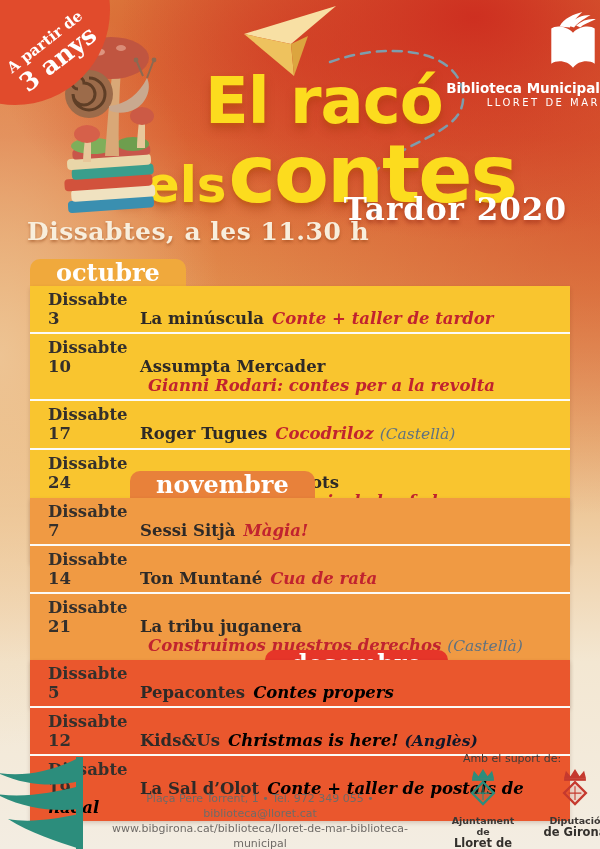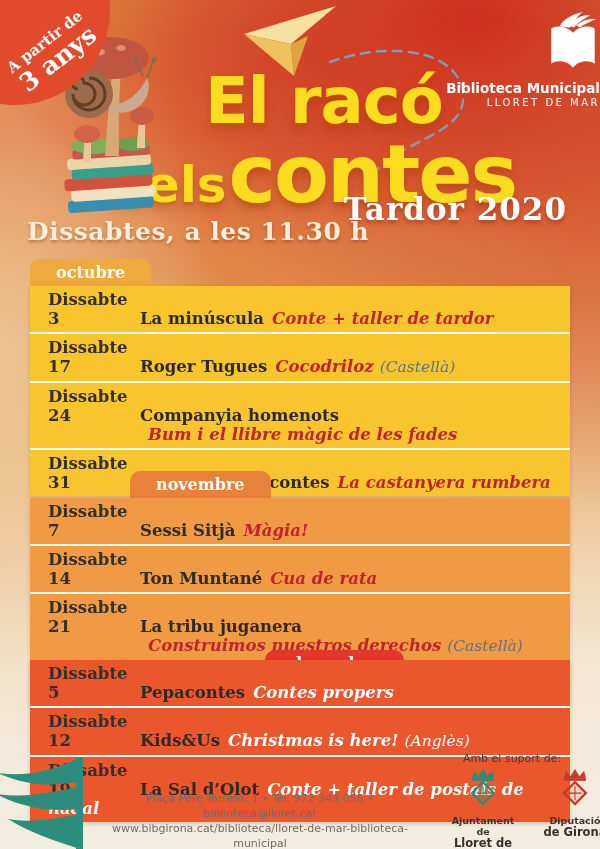--- a/index.html
+++ b/index.html
@@ -33,36 +33,36 @@
   .t1{left:157px;top:64px;font-size:64px;letter-spacing:-1px;margin-left:48px;}
   .t2{left:110px;top:128px;}
   .t2 .small{font-size:50px;}
   .t2 .big{font-size:80px;margin-left:2px;letter-spacing:-2px;}
   .season{position:absolute;right:33px;top:191px;font-size:31px;font-weight:700;color:#fff;letter-spacing:1px;
     text-shadow:0 3px 4px rgba(130,25,10,.45);z-index:2;}
   .when{position:absolute;left:27px;top:217px;font-size:25px;font-weight:700;color:#f8eedc;letter-spacing:.5px;
     text-shadow:0 2px 3px rgba(140,60,15,.5);z-index:2;}
   
   .tab{position:absolute;height:27px;line-height:27px;padding:0 26px;border-radius:10px 10px 0 0;color:#fff;
-    font-weight:700;font-size:16px;z-index:2;}
+    font-weight:700;font-size:24px;z-index:2;}
   .tab-oct{left:30px;top:259px;background:#f0a93c;}
   .tab-nov{left:130px;top:471px;background:#e8813a;}
   .tab-dec{left:265px;top:634px;background:#e63529;margin-top:16px;}
   .block{position:absolute;left:30px;width:540px;z-index:2;box-shadow:0 2px 4px rgba(90,30,0,.18);}
   .block-oct{top:286px;background:#f9c52f;}
   .block-nov{top:498px;background:#f09a43;}
   .block-dec{top:660px;background:#ea572d;}
   .row{padding:4px 4px 4px 18px;font-size:16.5px;line-height:19px;}
   .row + .row{border-top:2px solid #fcfbf7;}
   .date{display:inline-block;width:92px;font-weight:700;color:#35302c;}
   .performer{font-weight:700;color:#2e2a27;}
   .show{font-weight:700;font-style:italic;color:#c1232f;margin-left:8px;}
-  .block-dec .show{color:#ffffff;}
+  .block-dec .show{color:#000000;}
   .note{font-style:italic;color:#5f7280;font-size:15.5px;margin-left:6px;text-align:center;}
-  .block-dec .note{color:#ffffff;}
+  .block-dec .note{color:#0f172a;font-weight:bold;}
   .l2{padding-left:92px;}
   
   .footer-logo{position:absolute;left:-4px;top:753px;width:92px;height:96px;z-index:2;}
   .contact{position:absolute;left:90px;top:791px;width:340px;text-align:center;font-size:11px;line-height:15px;
     color:#6f6b67;font-family:"DejaVu Sans",sans-serif;z-index:2;}
   .support{position:absolute;left:452px;top:752px;width:120px;text-align:center;font-size:11px;color:#3f3b38;
     font-family:"DejaVu Sans",sans-serif;z-index:2;}
   .sponsors{position:absolute;left:444px;top:767px;display:flex;gap:14px;text-align:center;
     font-family:"DejaVu Sans",sans-serif;z-index:2;}
   .sponsor{width:78px;}
@@ -135,20 +135,24 @@
   <div class="title-line t2"><span class="small">dels</span><span class="big">contes</span></div>
   <div class="season">Tardor 2020</div>
   <div class="when">Dissabtes, a les 11.30 h</div>
 
   <div class="tab tab-oct">octubre</div>
   <div class="block block-oct">
     <div class="row">
       <span class="date">Dissabte 3</span><span class="performer">La minúscula</span><span class="show">Conte + taller de tardor</span>
     </div>
     <div class="row">
+      <div class="l1"><span class="date">Dissabte 10</span><span class="performer">Assumpta Mercader</span></div>
+      <div class="l2"><span class="show">Gianni Rodari: contes per a la revolta</span></div>
+    </div>
+    <div class="row">
       <span class="date">Dissabte 17</span><span class="performer">Roger Tugues</span><span class="show">Cocodriloz</span><span class="note">(Castellà)</span>
     </div>
     <div class="row">
       <div class="l1"><span class="date">Dissabte 24</span><span class="performer">Companyia homenots</span></div>
       <div class="l2"><span class="show">Bum i el llibre màgic de les fades</span></div>
     </div>
     <div class="row">
       <span class="date">Dissabte 31</span><span class="performer">Marina canta contes</span><span class="show">La castanyera rumbera</span>
     </div>
   </div>

